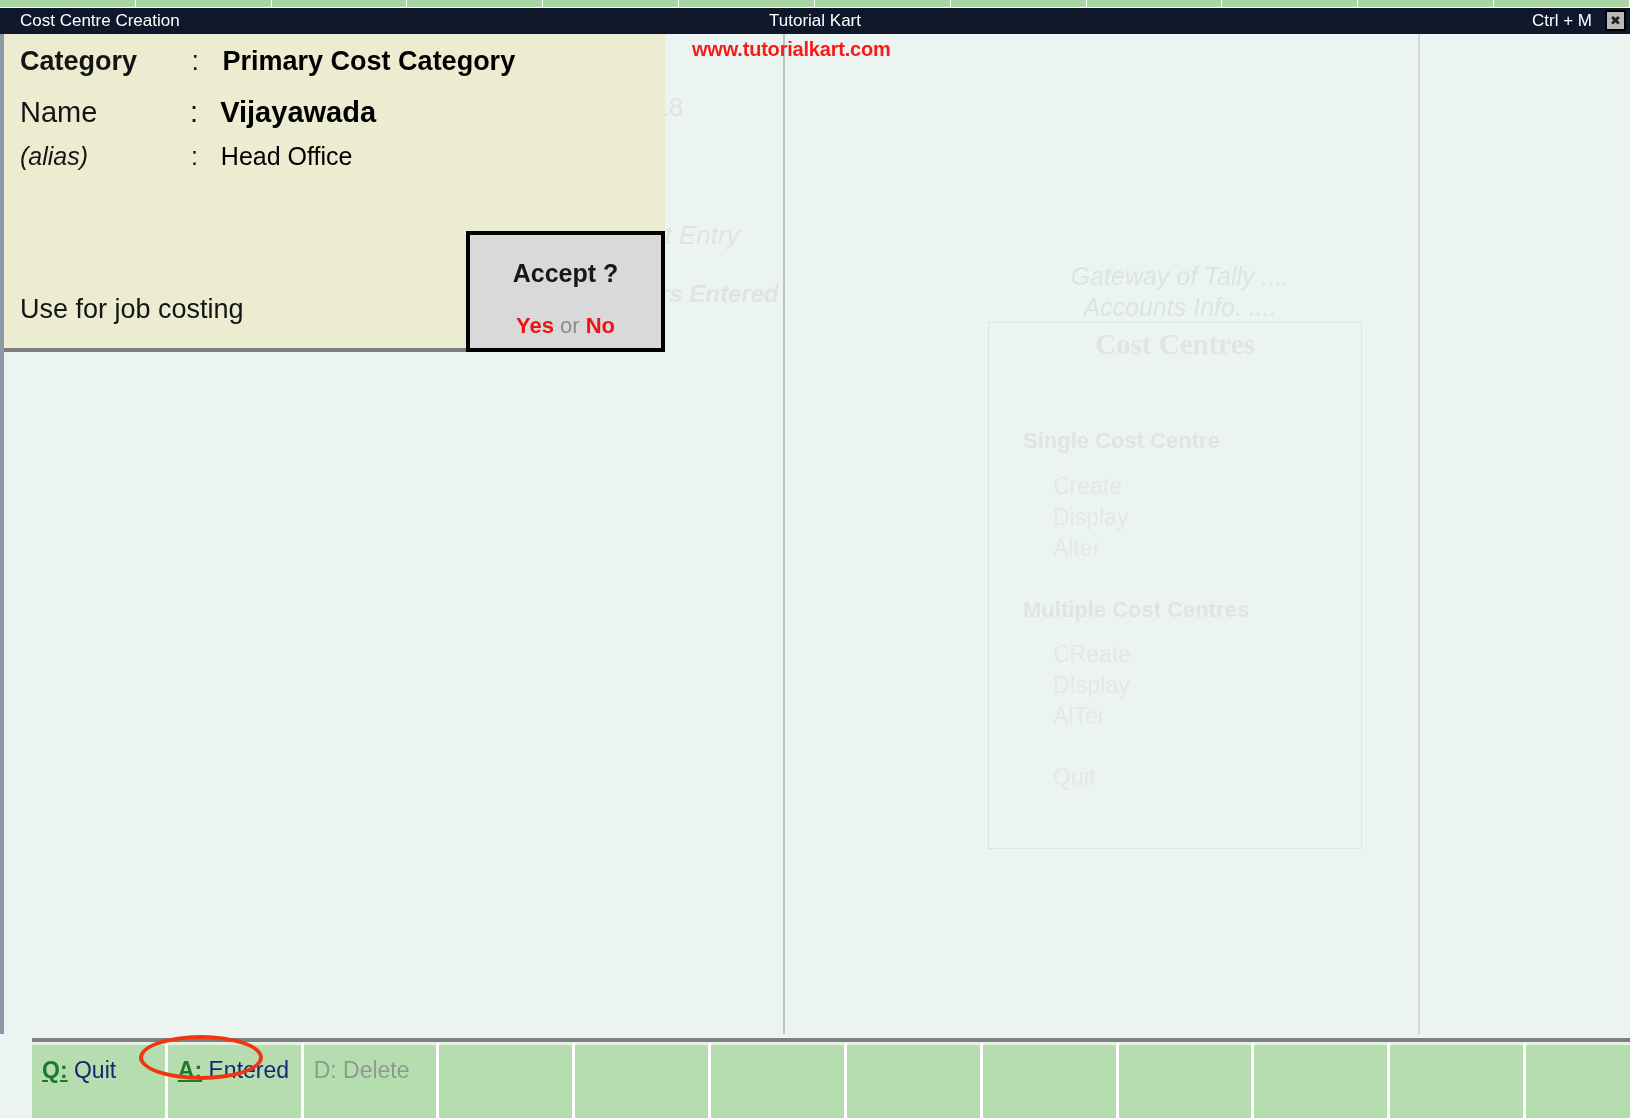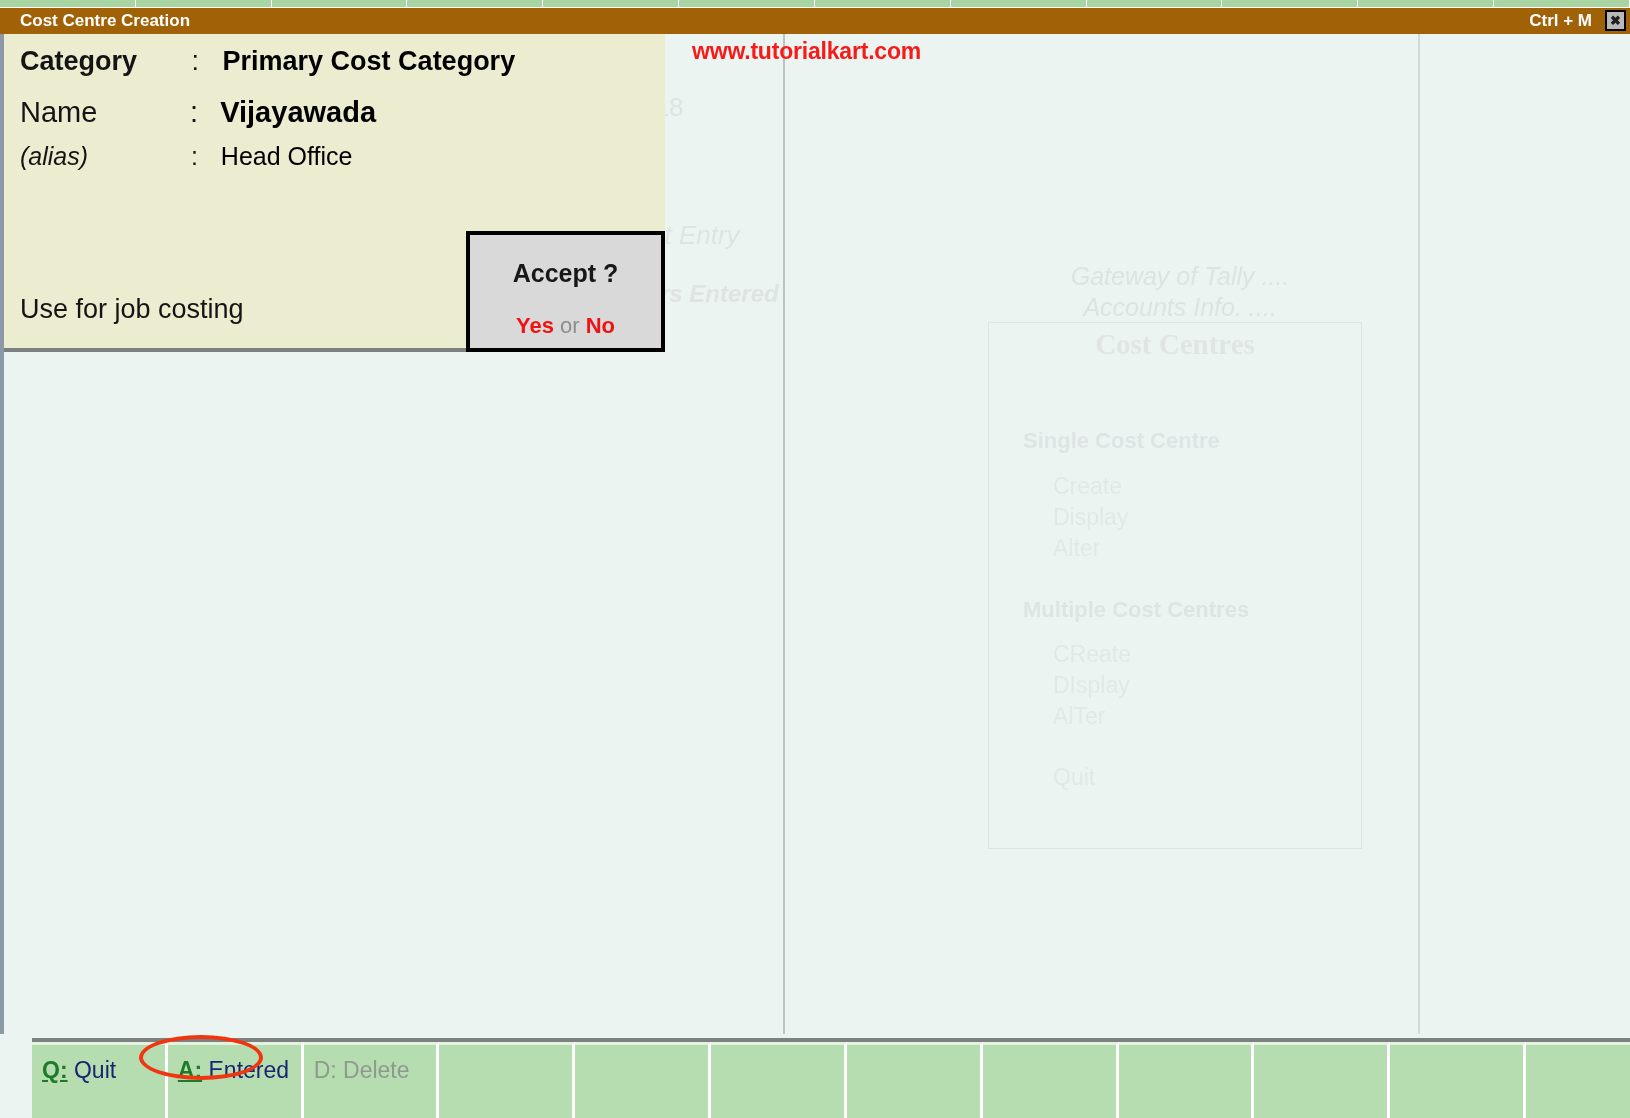--- a/index.html
+++ b/index.html
@@ -32,24 +32,24 @@
     border-right: 1px solid #ffffff;
     box-sizing: border-box;
     flex: 1 1 0;
   }
 
   
   .titlebar {
     position: absolute;
     left: 0; top: 8px;
     width: 1630px; height: 26px;
-    background: #a16207;
+    background: #0f172a;
     color: #ffffff;
     font-size: 17px;
-    font-weight: bold;
+    font-weight: normal;
     box-sizing: border-box;
   }
   .titlebar .tb-left {
     position: absolute;
     left: 20px; top: 3px;
   }
   .titlebar .tb-center {
     position: absolute;
     left: 0; right: 0; top: 3px;
     text-align: center;
@@ -146,21 +146,21 @@
     font-size: 23px;
     color: #e2e8e6;
     white-space: nowrap;
   }
 
   
   .watermark {
     position: absolute;
     left: 692px; top: 38px;
     color: #f61b18;
-    font-size: 23px;
+    font-size: 20px;
     font-weight: bold;
     letter-spacing: -0.2px;
   }
 
   
   .form-panel {
     position: absolute;
     left: 4px; top: 34px;
     width: 661px; height: 318px;
     background: #ebecd0;
@@ -286,20 +286,21 @@
     <div class="seg"></div>
     <div class="seg"></div>
     <div class="seg"></div>
     <div class="seg"></div>
     <div class="seg"></div>
     <div class="seg"></div>
   </div>
 
   <div class="titlebar">
     <span class="tb-left">Cost Centre Creation</span>
+    <span class="tb-center">Tutorial Kart</span>
     <span class="tb-right">Ctrl + M</span>
     <div class="tb-close">✖</div>
   </div>
 
   <div class="body-area"></div>
   <div class="vdiv1"></div>
   <div class="vdiv2"></div>
 
   <div class="ghost ghost-date">018</div>
   <div class="ghost ghost-lastentry">ast Entry</div>

